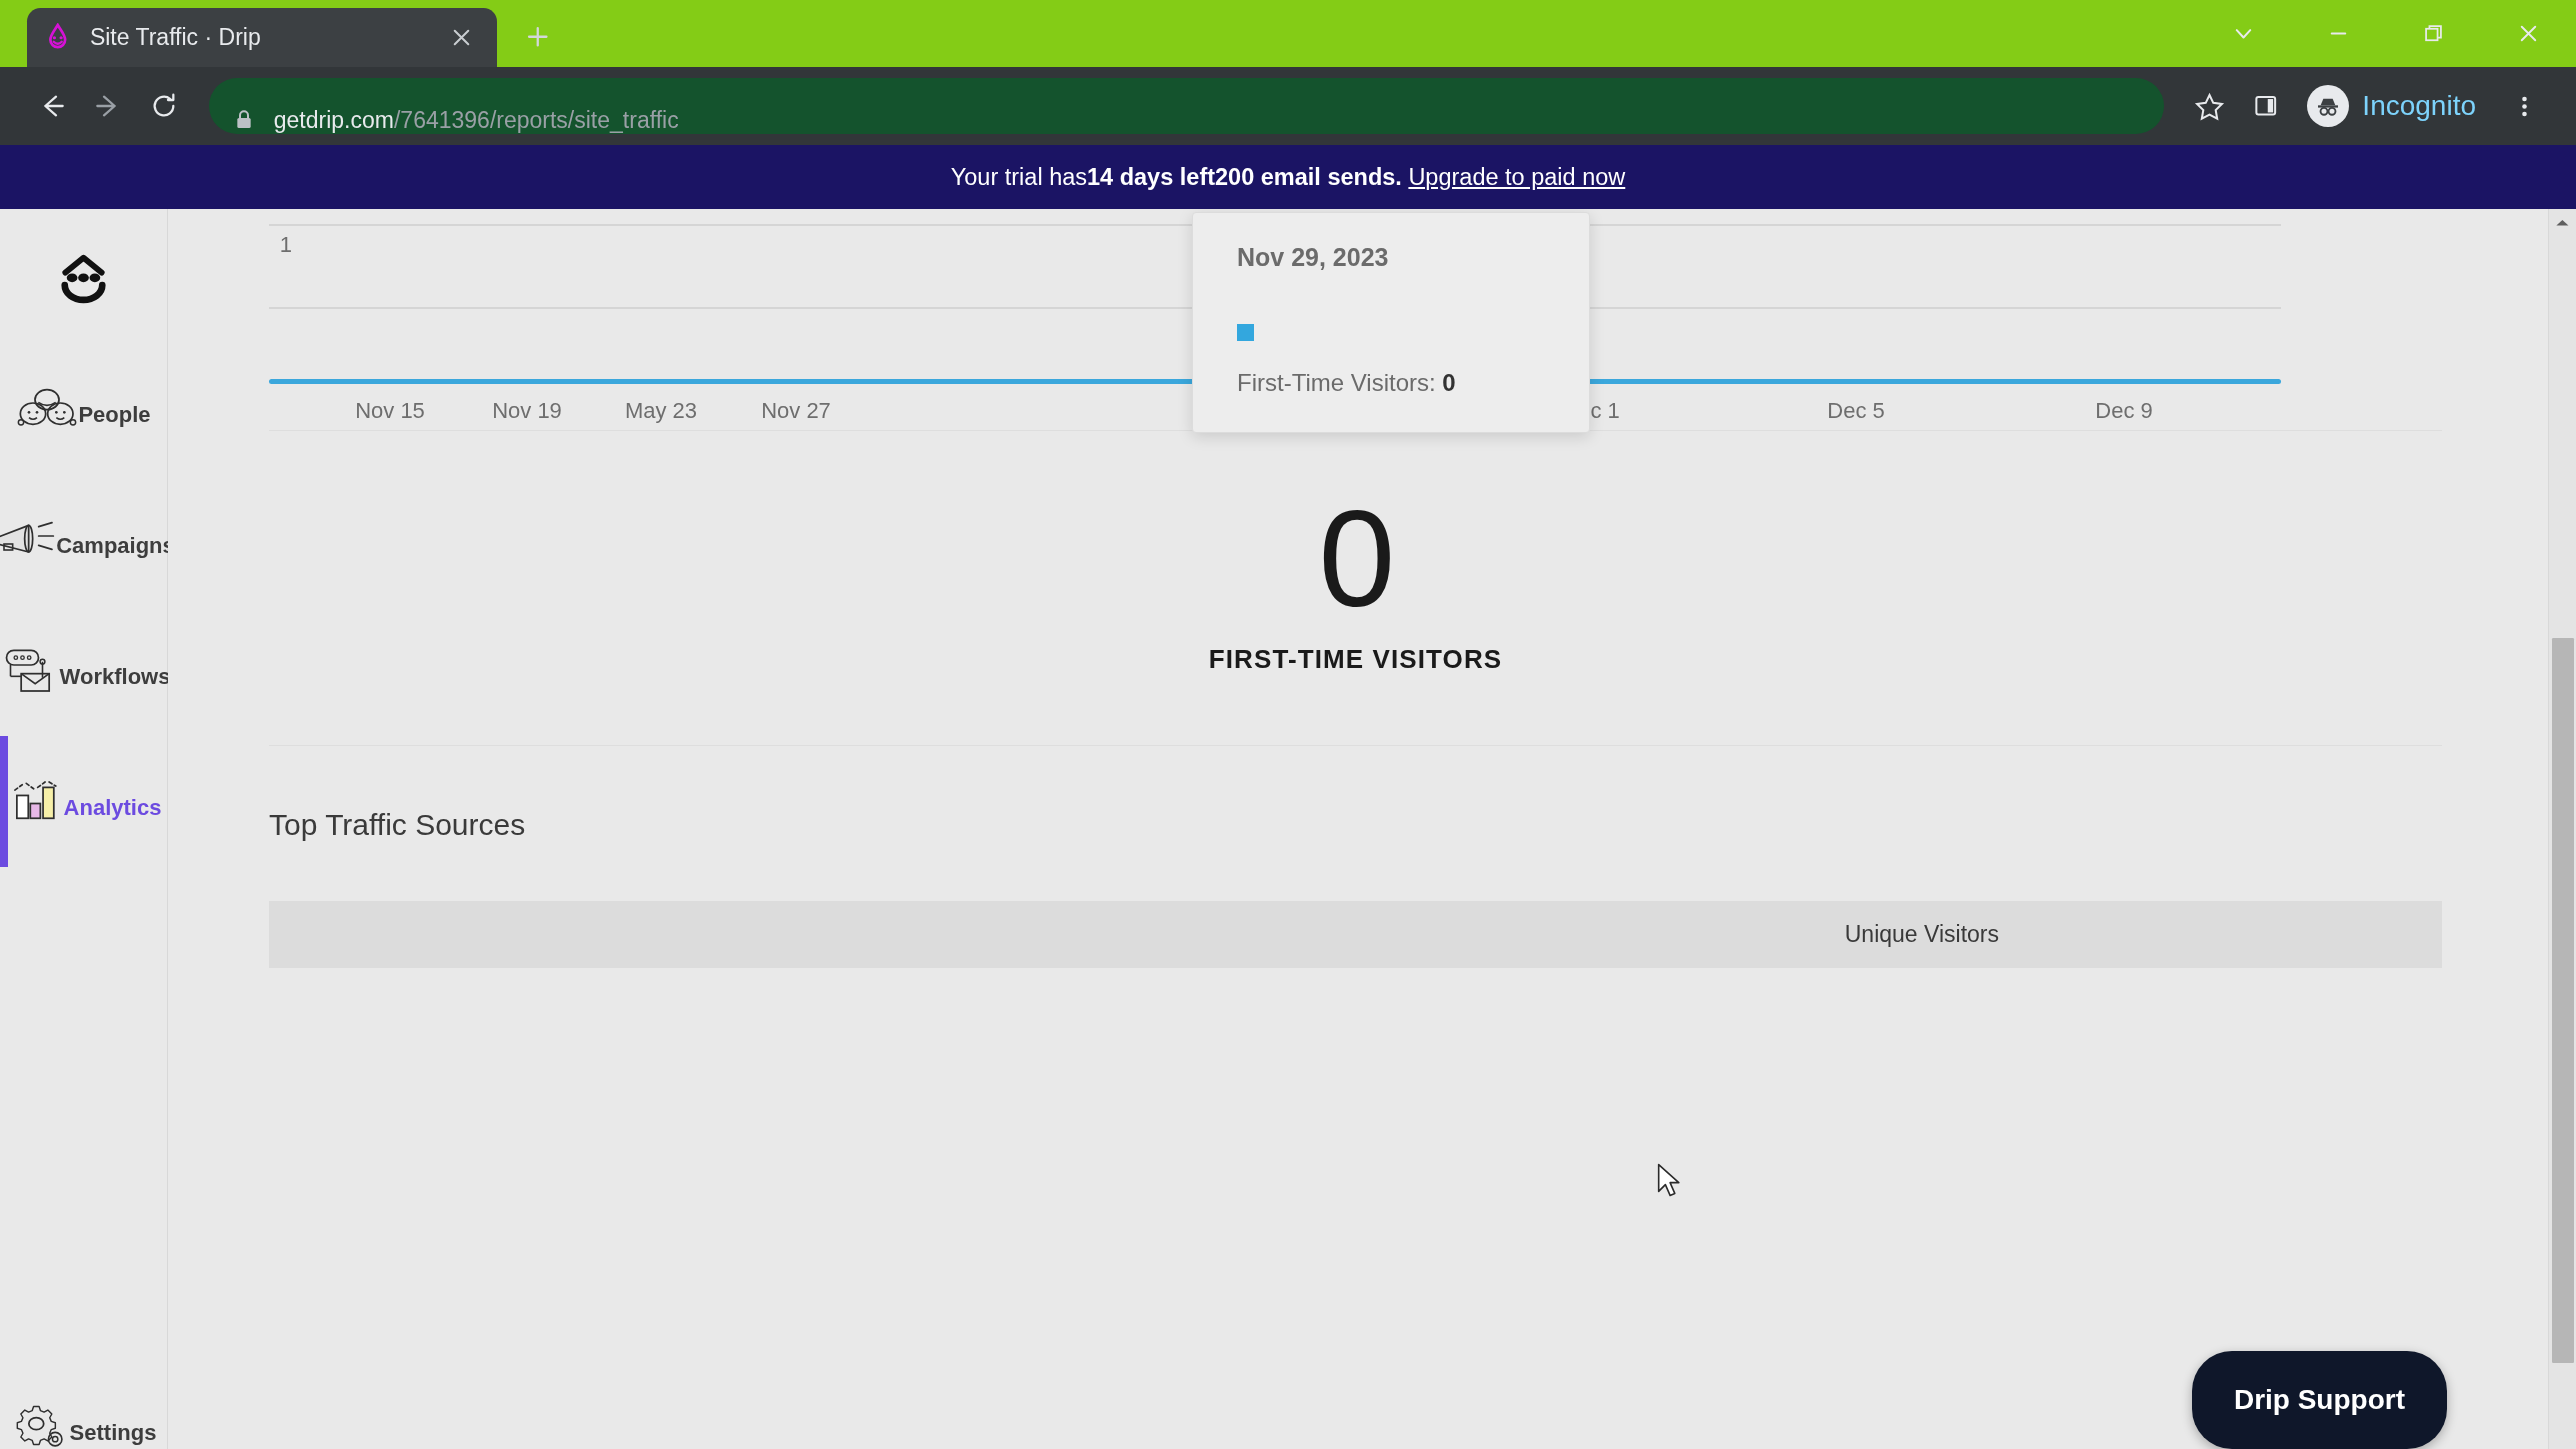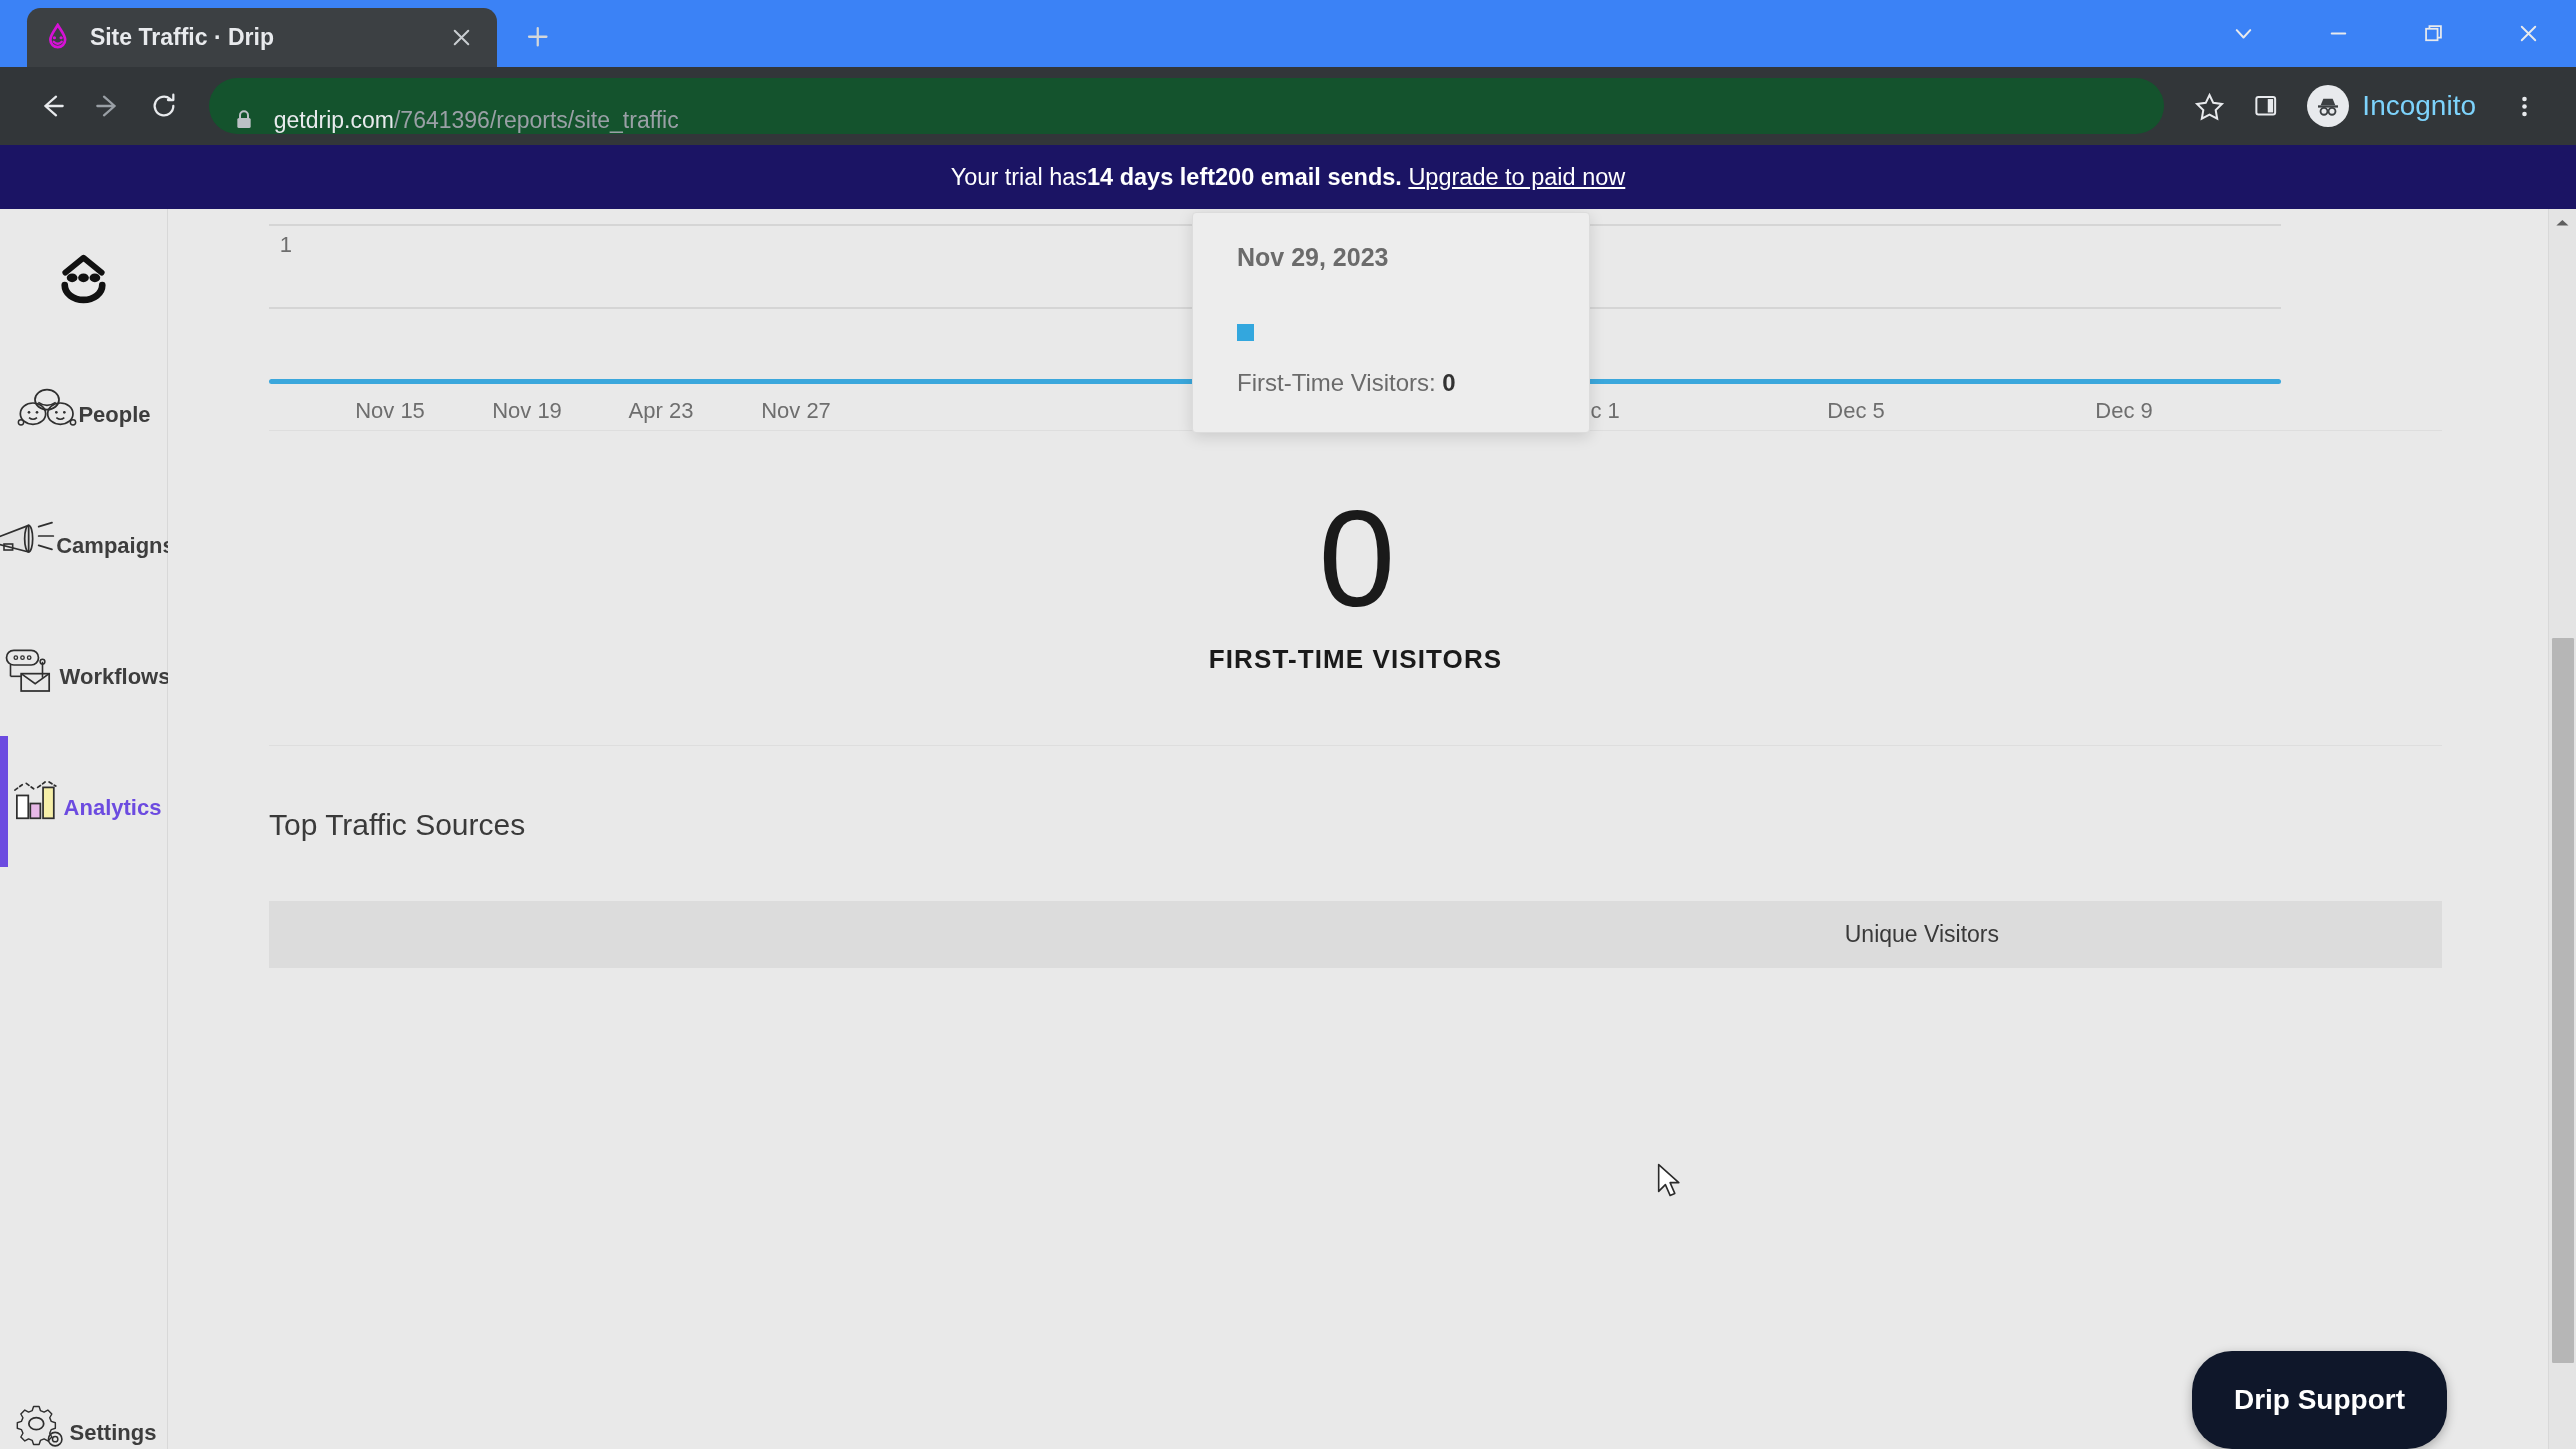--- a/index.html
+++ b/index.html
@@ -8,21 +8,21 @@
     font-family: "Liberation Sans", sans-serif;
     background: #E9E9E9;
     overflow: hidden;
   }
 
   
   #browser-chrome { width: 2576px; background: #323639; }
 
   #tab-strip {
     height: 67px; display: flex; align-items: flex-end;
-    position: relative; background: #3b82f6; font-weight: bold;
+    position: relative; background: #84cc16;
   }
   #tab {
     margin-left: 27px; width: 470px; height: 59px;
     background: #3C4043; border-radius: 13.4px 13.4px 0 0;
     display: flex; align-items: center; padding: 0 16px;
     position: relative;
   }
   .tab-favicon { width: 29.5px; height: 29.5px; flex: 0 0 29.5px; position: relative; }
   .tab-title {
     flex: 1; margin-left: 17.4px; color: #E8EAED;
@@ -435,21 +435,21 @@
       <div id="chart-block">
         <div id="chart-area">
           <div class="gridline" id="gridline-top"></div>
           <div class="gridline" id="gridline-mid"></div>
           <div id="zero-line"></div>
           <div id="y-tick-1">1</div>
           <div id="data-point"></div>
 
           <div class="x-tick" style="left:121px;">Nov 15</div>
           <div class="x-tick" style="left:258px;">Nov 19</div>
-          <div class="x-tick" style="left:392px;">Apr 23</div>
+          <div class="x-tick" style="left:392px;">May 23</div>
           <div class="x-tick" style="left:527px;">Nov 27</div>
           <div class="x-tick" style="left:1322px;">Dec 1</div>
           <div class="x-tick" style="left:1587px;">Dec 5</div>
           <div class="x-tick" style="left:1855px;">Dec 9</div>
         </div>
 
         <div id="chart-tooltip">
           <div id="tooltip-date">Nov 29, 2023</div>
           <div id="tooltip-swatch"></div>
           <div id="tooltip-series"><span>First-Time Visitors: </span><b>0</b></div>

